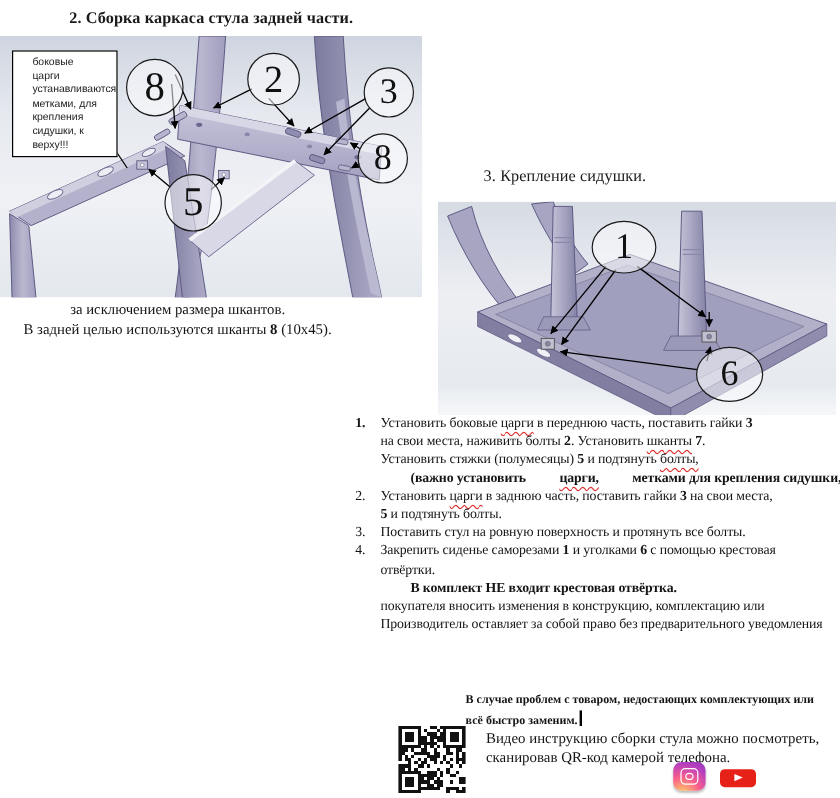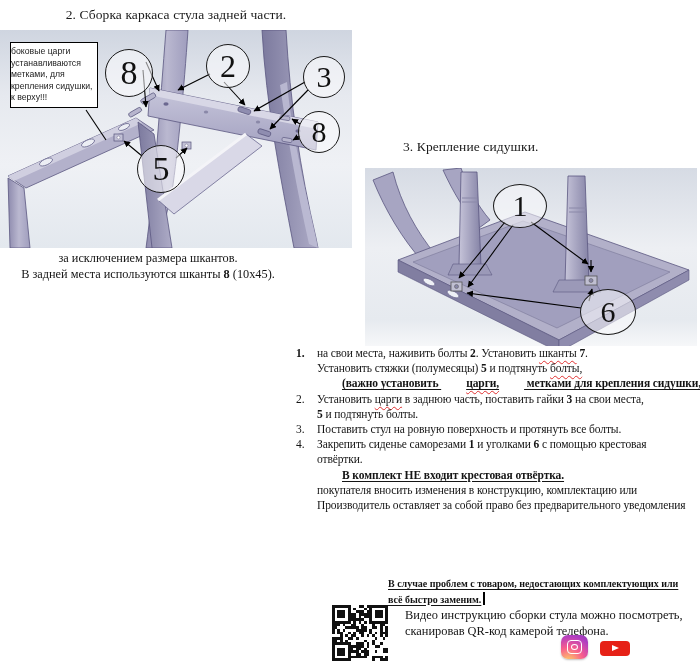--- a/index.html
+++ b/index.html
@@ -1,45 +1,45 @@
 <!DOCTYPE html>
 <html><head>
 <meta charset="utf-8">
 <style>
   html,body{margin:0;padding:0;}
   body{width:700px;height:665px;background:#ffffff;position:relative;overflow:hidden;
        font-family:"Liberation Serif","DejaVu Serif",serif;color:#141414;}
   .abs{position:absolute;}
   
   .sec-title{font-size:13.5px;letter-spacing:.1px;color:#1a1a1a;}
-  #title2{left:0;top:7px;width:352px;text-align:center;}
+  #title2{left:0;top:7px;width:352px;text-align:center;font-weight:bold;}
   #title3{left:403px;top:139px;}
   
   .fig{position:absolute;overflow:hidden;}
   #fig-back{left:0;top:30px;width:352px;height:218px;}
   #fig-seat{left:365px;top:168px;width:332px;height:178px;}
   .fig svg{position:absolute;left:0;top:0;}
   
   .callout-circle{position:absolute;border:1.7px solid #1a1a1a;border-radius:50%;
     background:rgba(252,252,253,.55);display:flex;align-items:center;justify-content:center;
     font-family:"Liberation Serif",serif;color:#111;}
   
   #callout-box{left:10px;top:12px;width:88px;box-sizing:border-box;border:1.3px solid #000;
-    background:#fff;padding:3px 0;font-family:"Liberation Sans","DejaVu Sans",sans-serif;
+    background:#fff;padding:3px 16px;font-family:"Liberation Sans","DejaVu Sans",sans-serif;
     font-size:8.7px;line-height:11.5px;color:#222;}
   
   #caption{left:0;top:251px;width:296px;text-align:center;font-size:12.3px;line-height:15.5px;}
   
   #steps{left:295px;top:346px;width:402px;font-size:11.5px;line-height:15.2px;letter-spacing:-.1px;}
   .step{position:relative;}
   .step .marker{position:absolute;left:1px;top:0;}
   .step .step-lines{margin-left:22px;}
   .ln{white-space:nowrap;}
   .b{font-weight:bold;}
-  .u{text-decoration:underline;text-decoration-thickness:1.2px;text-underline-offset:2px;padding-left:25px;}
+  .u{text-decoration-thickness:1.2px;text-underline-offset:2px;padding-left:25px;}
   .sq{text-decoration:underline;text-decoration-style:wavy;text-decoration-color:#e03131;
       text-decoration-thickness:1px;text-underline-offset:2.5px;}
   .bar{display:inline-block;width:2px;height:13px;background:#000;margin-left:2px;vertical-align:-2px;}
   
   #warranty{left:323px;top:576px;width:375px;font-size:10px;line-height:15.6px;margin-left:40px;}
   
   #qr{left:332px;top:605px;width:56px;height:56px;}
   #qr svg{width:56px;height:56px;display:block;}
   #video-note{left:405px;top:607px;width:292px;font-size:12.4px;line-height:16px;font-weight:normal;}
   #ig{left:561px;top:635px;width:27px;height:24px;border-radius:7px;
@@ -137,21 +137,21 @@
 
   <div class="callout-circle" style="left:105px;top:19px;width:46px;height:46px;font-size:34px;">8</div>
   <div class="callout-circle" style="left:206px;top:14px;width:42px;height:42px;font-size:32px;">2</div>
   <div class="callout-circle" style="left:303px;top:26px;width:40px;height:40px;font-size:30px;">3</div>
   <div class="callout-circle" style="left:298px;top:81px;width:40px;height:40px;font-size:30px;">8</div>
   <div class="callout-circle" style="left:137px;top:115px;width:46px;height:46px;font-size:34px;">5</div>
 </div>
 
 <div id="caption" class="abs">
     <div class="ln"><span>за исключением размера шкантов.</span></div>
-    <div class="ln"><span>В задней места используются шканты </span><span class="b">8</span><span> (10x45).</span></div>
+    <div class="ln"><span>В задней целью используются шканты </span><span class="b">8</span><span> (10x45).</span></div>
   </div>
 
 <div id="title3" class="abs sec-title">3.  Крепление сидушки.</div>
 
 <div id="fig-seat" class="fig">
   <svg width="332" height="178" viewBox="0 0 332 178">
     <defs>
       <linearGradient id="bgG2" x1="0" y1="0" x2="0" y2="1">
         <stop offset="0" stop-color="#d6dbe4"></stop>
           <stop offset="0.45" stop-color="#edeff3"></stop>
@@ -202,20 +202,21 @@
     </g>
   </svg>
   <div class="callout-circle" style="left:128px;top:16px;width:52px;height:42px;font-size:30px;">1</div>
   <div class="callout-circle" style="left:215px;top:121px;width:54px;height:44px;font-size:30px;">6</div>
 </div>
 
 <div id="steps" class="abs">
     <div class="step">
       <span class="marker b">1.</span>
       <div class="step-lines">
+        <div class="ln"><span>Установить боковые </span><span><span class="sq">царги</span></span><span> в переднюю часть, поставить гайки </span><span class="b">3</span></div>
         <div class="ln"><span>на свои места, наживить болты </span><span class="b">2</span><span>. Установить </span><span><span class="sq">шканты</span></span><span> </span><span class="b">7</span><span>.</span></div>
         <div class="ln"><span>Установить стяжки (полумесяцы) </span><span class="b">5</span><span> и подтянуть </span><span><span class="sq">болты,</span></span></div>
         <div class="ln"><span class="b u">(важно установить </span><span class="b u"><span class="sq">царги,</span></span><span class="b u"> метками для крепления сидушки, к верху!)</span></div>
       </div>
     </div>
     <div class="step">
       <span class="marker">2.</span>
       <div class="step-lines">
         <div class="ln"><span>Установить </span><span><span class="sq">царги</span></span><span> в заднюю часть,  поставить гайки </span><span class="b">3</span><span> на свои места,</span></div>
         <div class="ln"><span class="b">5</span><span> и подтянуть болты.</span></div>

